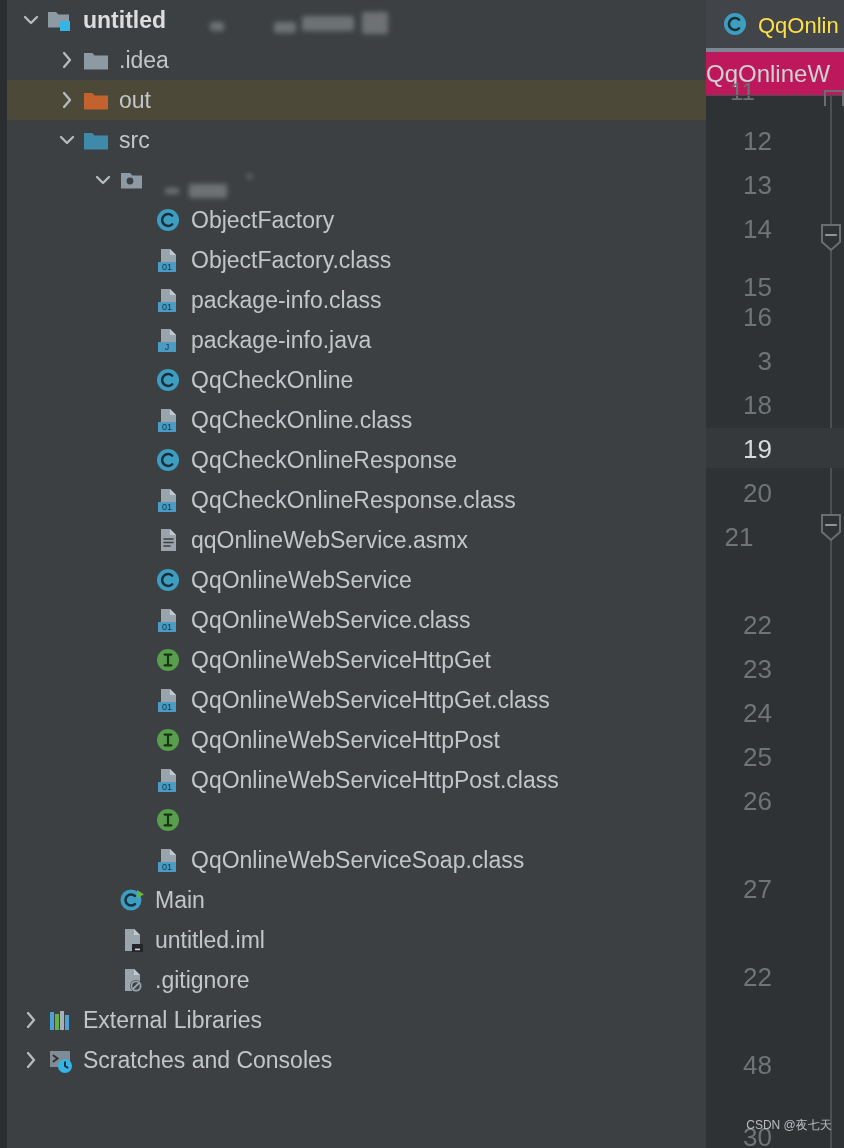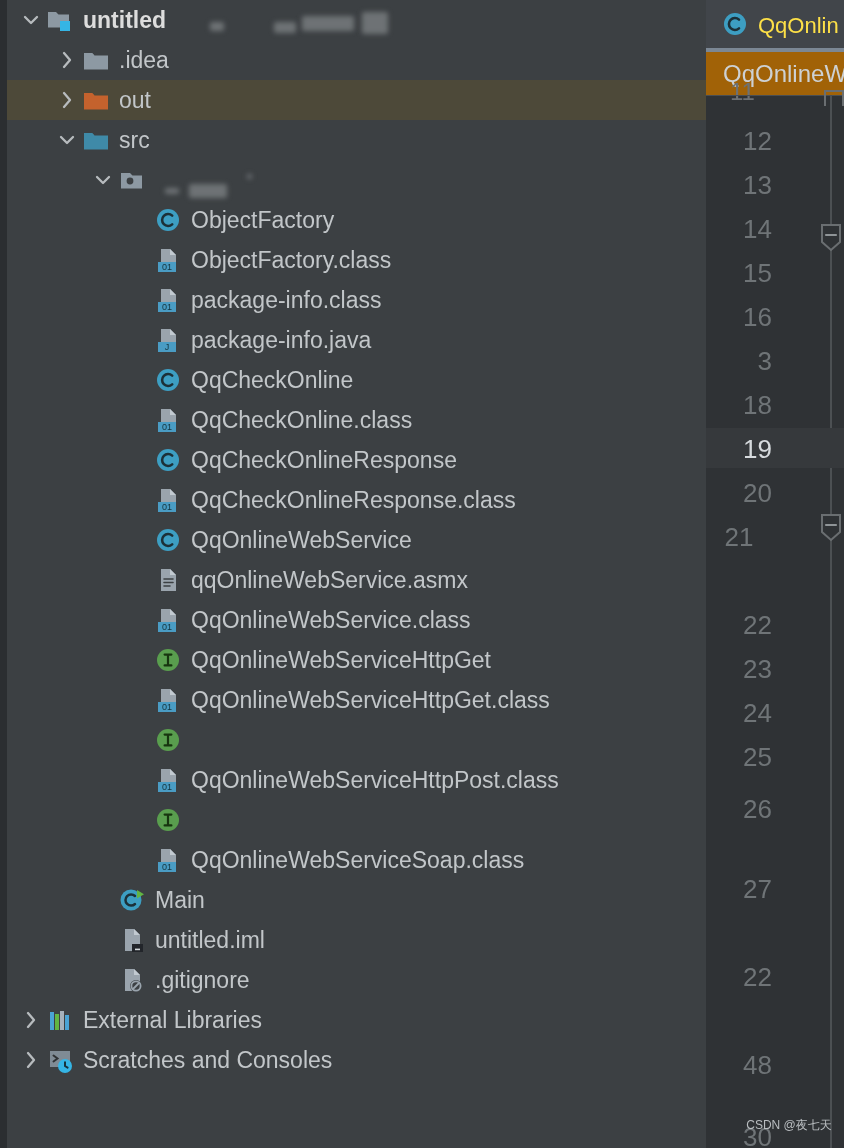--- a/index.html
+++ b/index.html
@@ -92,23 +92,23 @@
     width: 138px; height: 4px;
     background: #7b8794;
   }
   .tab-label {
     color: #fde047; font-size: 22px; margin-left: 10px;
   }
 
   .breadcrumb-bar {
     position: absolute; left: 0; top: 52px;
     width: 138px; height: 43px;
-    background: #a16207;
+    background: #be185d;
     display: flex; align-items: center;
-    padding-left: 17px;
+    padding-left: 0;
     white-space: nowrap; overflow: hidden;
   }
   .breadcrumb-bar .crumb { color: #cdd1d4; font-size: 24px; }
 
   .gutter-sep {
     position: absolute; left: 0; top: 95px;
     width: 138px; height: 1px; background: #4a4e52;
   }
 
   .clipped-num {
@@ -353,45 +353,45 @@
               <text x="13" y="24.4" font-size="9" font-family="Liberation Sans, sans-serif" fill="#14343f" text-anchor="middle">01</text>
             </svg>
           </div>
           <span class="row-label">QqCheckOnlineResponse.class</span>
         </div>
         <div class="tree-row">
           <div style="flex: 0 0 118px;"></div>
           <div class="arrow empty"></div>
           <div class="ico">
             <svg width="28" height="28" viewBox="0 0 28 28">
+              <path d="M7 3h9l6 6v16H7z" fill="#9aa4ad"></path>
+              <path d="M16 3l6 6h-6z" fill="#c2cad1"></path>
+              <path d="M10 13h9M10 16.5h9M10 20h6" stroke="#3c4043" stroke-width="1.6" stroke-linecap="round"></path>
+            </svg>
+          </div>
+          <span class="row-label">qqOnlineWebService.asmx</span>
+        </div>
+        <div class="tree-row">
+          <div style="flex: 0 0 118px;"></div>
+          <div class="arrow empty"></div>
+          <div class="ico">
+            <svg width="28" height="28" viewBox="0 0 28 28">
               <circle cx="14" cy="14" r="11" fill="#3d9ec2"></circle>
               <path d="M18.2 9.6a6 6 0 1 0 0 8.8" fill="none" stroke="#1c3038" stroke-width="2.6" stroke-linecap="round"></path>
             </svg>
           </div>
           <span class="row-label">QqOnlineWebService</span>
         </div>
         <div class="tree-row">
           <div style="flex: 0 0 118px;"></div>
           <div class="arrow empty"></div>
           <div class="ico">
             <svg width="28" height="28" viewBox="0 0 28 28">
               <path d="M7 3h9l6 6v16H7z" fill="#9aa4ad"></path>
               <path d="M16 3l6 6h-6z" fill="#c2cad1"></path>
-              <path d="M10 13h9M10 16.5h9M10 20h6" stroke="#3c4043" stroke-width="1.6" stroke-linecap="round"></path>
-            </svg>
-          </div>
-          <span class="row-label">qqOnlineWebService.asmx</span>
-        </div>
-        <div class="tree-row">
-          <div style="flex: 0 0 118px;"></div>
-          <div class="arrow empty"></div>
-          <div class="ico">
-            <svg width="28" height="28" viewBox="0 0 28 28">
-              <path d="M7 3h9l6 6v16H7z" fill="#9aa4ad"></path>
-              <path d="M16 3l6 6h-6z" fill="#c2cad1"></path>
               <rect x="4" y="16" width="18" height="10" fill="#4a9cc4"></rect>
               <text x="13" y="24.4" font-size="9" font-family="Liberation Sans, sans-serif" fill="#14343f" text-anchor="middle">01</text>
             </svg>
           </div>
           <span class="row-label">QqOnlineWebService.class</span>
         </div>
         <div class="tree-row">
           <div style="flex: 0 0 118px;"></div>
           <div class="arrow empty"></div>
           <div class="ico">
@@ -417,20 +417,21 @@
         </div>
         <div class="tree-row">
           <div style="flex: 0 0 118px;"></div>
           <div class="arrow empty"></div>
           <div class="ico">
             <svg width="28" height="28" viewBox="0 0 28 28">
               <circle cx="14" cy="14" r="11" fill="#599e4e"></circle>
               <path d="M10.6 8.6h6.8M10.6 19.4h6.8M14 8.6v10.8" stroke="#17350f" stroke-width="2.2" stroke-linecap="round"></path>
             </svg>
           </div>
+          <span class="row-label">QqOnlineWebServiceHttpPost</span>
         </div>
         <div class="tree-row">
           <div style="flex: 0 0 118px;"></div>
           <div class="arrow empty"></div>
           <div class="ico">
             <svg width="28" height="28" viewBox="0 0 28 28">
               <path d="M7 3h9l6 6v16H7z" fill="#9aa4ad"></path>
               <path d="M16 3l6 6h-6z" fill="#c2cad1"></path>
               <rect x="4" y="16" width="18" height="10" fill="#4a9cc4"></rect>
               <text x="13" y="24.4" font-size="9" font-family="Liberation Sans, sans-serif" fill="#14343f" text-anchor="middle">01</text>
@@ -559,33 +560,33 @@
     <div class="clipped-num">11</div>
     <div class="gutter-sep"></div>
 
     <div class="fold-top"></div>
     <div class="fold-line"></div>
 
     <div class="gutter" id="gutter">
         <div class="lnum" style="top: 30px;">12</div>
         <div class="lnum" style="top: 74px;">13</div>
         <div class="lnum" style="top: 118px;">14</div>
-        <div class="lnum" style="top: 162px;">15</div>
+        <div class="lnum" style="top: 176px;">15</div>
         <div class="lnum" style="top: 206px;">16</div>
         <div class="lnum" style="top: 250px;">3</div>
         <div class="lnum" style="top: 294px;">18</div>
         <div class="caret-band" style="top: 332px;"></div>
         <div class="lnum current" style="top: 338px;">19</div>
         <div class="lnum" style="top: 382px;">20</div>
         <div class="lnum" style="top: 426px; text-align: center;">21</div>
         <div class="lnum" style="top: 514px;">22</div>
         <div class="lnum" style="top: 558px;">23</div>
         <div class="lnum" style="top: 602px;">24</div>
         <div class="lnum" style="top: 646px;">25</div>
-        <div class="lnum" style="top: 690px; margin-top: 8px;">26</div>
+        <div class="lnum" style="top: 690px;">26</div>
         <div class="lnum" style="top: 778px;">27</div>
         <div class="lnum" style="top: 866px;">22</div>
         <div class="lnum" style="top: 954px;">48</div>
         <div class="lnum" style="top: 1026px; text-decoration: underline;">30</div>
         <div class="fold-marker" style="position: absolute; left: 114px; top: 128px;"><svg width="22" height="28" viewBox="0 0 22 28">
             <path d="M2 1h18v17l-9 8-9-8z" fill="#2f3235" stroke="#6a6e71" stroke-width="2"></path>
             <path d="M6 11h10" stroke="#8f9497" stroke-width="2.2" stroke-linecap="round"></path>
           </svg></div>
         <div class="fold-marker" style="position: absolute; left: 114px; top: 418px;"><svg width="22" height="28" viewBox="0 0 22 28">
             <path d="M2 1h18v17l-9 8-9-8z" fill="#2f3235" stroke="#6a6e71" stroke-width="2"></path>

